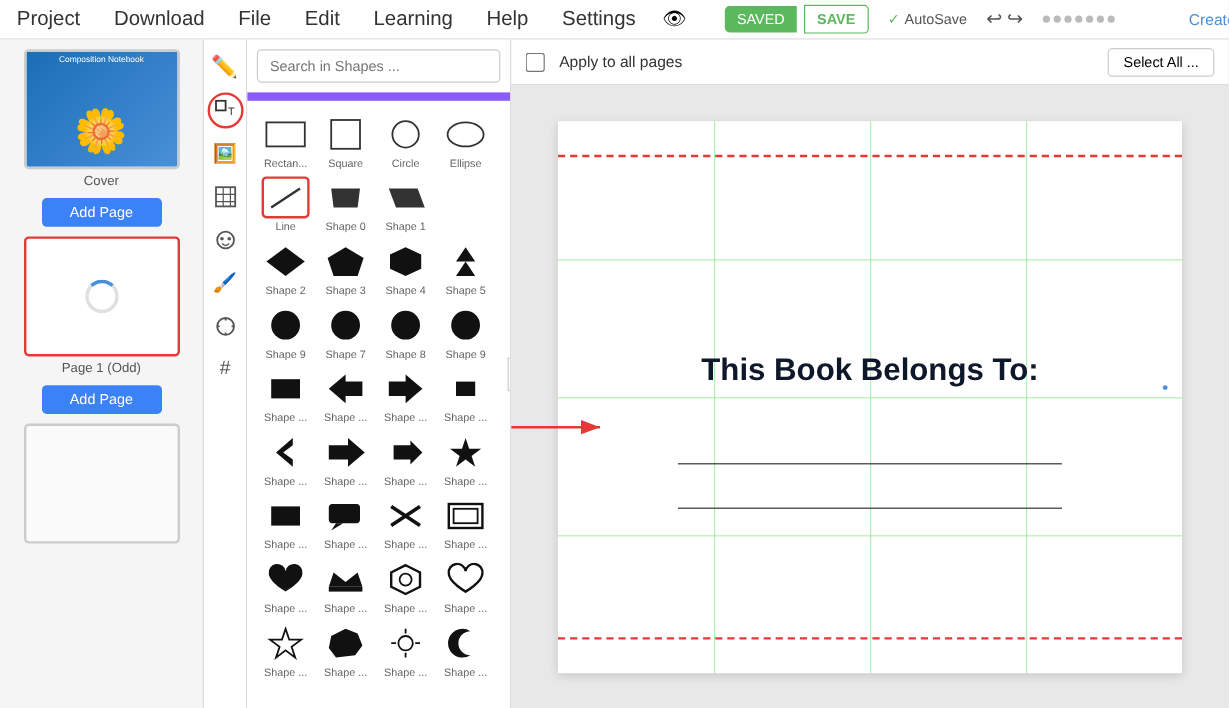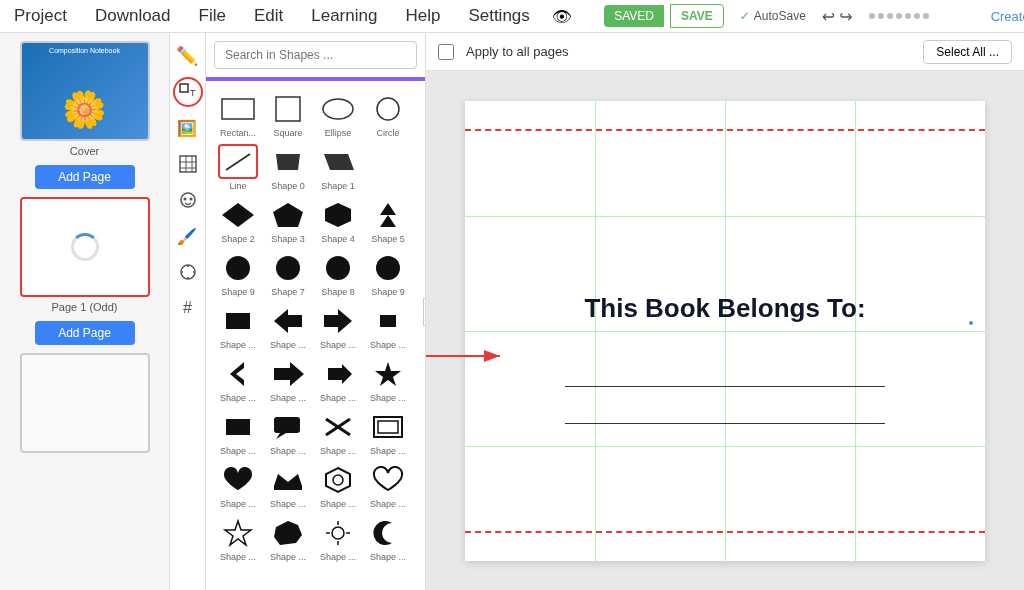--- a/index.html
+++ b/index.html
@@ -62,21 +62,21 @@
     .tool-btn {
       width: 30px; height: 30px; display: flex; align-items: center; justify-content: center;
       border-radius: 4px; cursor: pointer; font-size: 16px; color: #555; position: relative;
     }
 
     
     .shapes-panel {
       width: 220px; background: #fff; border-right: 1px solid #ddd;
       display: flex; flex-direction: column; overflow: hidden;
     }
-    .shapes-search { padding: 8px; border-bottom: 4px solid #8b5cf6; }
+    .shapes-search { padding: 8px; border-bottom: 7px solid #8b5cf6; }
     .shapes-search input {
       width: 100%; padding: 6px 10px; border: 1px solid #ccc; border-radius: 4px;
       font-size: 12px; outline: none;
     }
     .shapes-grid {
       overflow-y: auto; padding: 8px; flex: 1;
     }
     .shapes-row { display: flex; gap: 2px; margin-bottom: 2px; }
     .shape-item {
       width: 48px; display: flex; flex-direction: column; align-items: center;
@@ -250,32 +250,32 @@
           <div class="shape-icon">
             <svg width="36" height="28">
                 <rect x="6" y="2" width="24" height="24" fill="none" stroke="#333" stroke-width="1.5"></rect>
               </svg>
           </div>
           <span class="shape-label">Square</span>
         </div>
         <div class="shape-item">
           <div class="shape-icon">
             <svg width="36" height="28">
+                <circle cx="18" cy="14" r="11" fill="none" stroke="#333" stroke-width="1.5"></circle>
+              </svg>
+          </div>
+          <span class="shape-label">Circle</span>
+        </div>
+        <div class="shape-item">
+          <div class="shape-icon">
+            <svg width="36" height="28">
                 <ellipse cx="18" cy="14" rx="15" ry="10" fill="none" stroke="#333" stroke-width="1.5"></ellipse>
               </svg>
           </div>
           <span class="shape-label">Ellipse</span>
-        </div>
-        <div class="shape-item">
-          <div class="shape-icon">
-            <svg width="36" height="28">
-                <circle cx="18" cy="14" r="11" fill="none" stroke="#333" stroke-width="1.5"></circle>
-              </svg>
-          </div>
-          <span class="shape-label">Circle</span>
         </div>
       </div>
 
       <div class="shapes-row">
         <div class="shape-item" style="position:relative;">
           <div class="shape-icon" style="border:2px solid #e53935; border-radius:4px;">
             <svg width="36" height="28">
                 <line x1="6" y1="22" x2="30" y2="6" stroke="#333" stroke-width="2"></line>
               </svg>
           </div>

